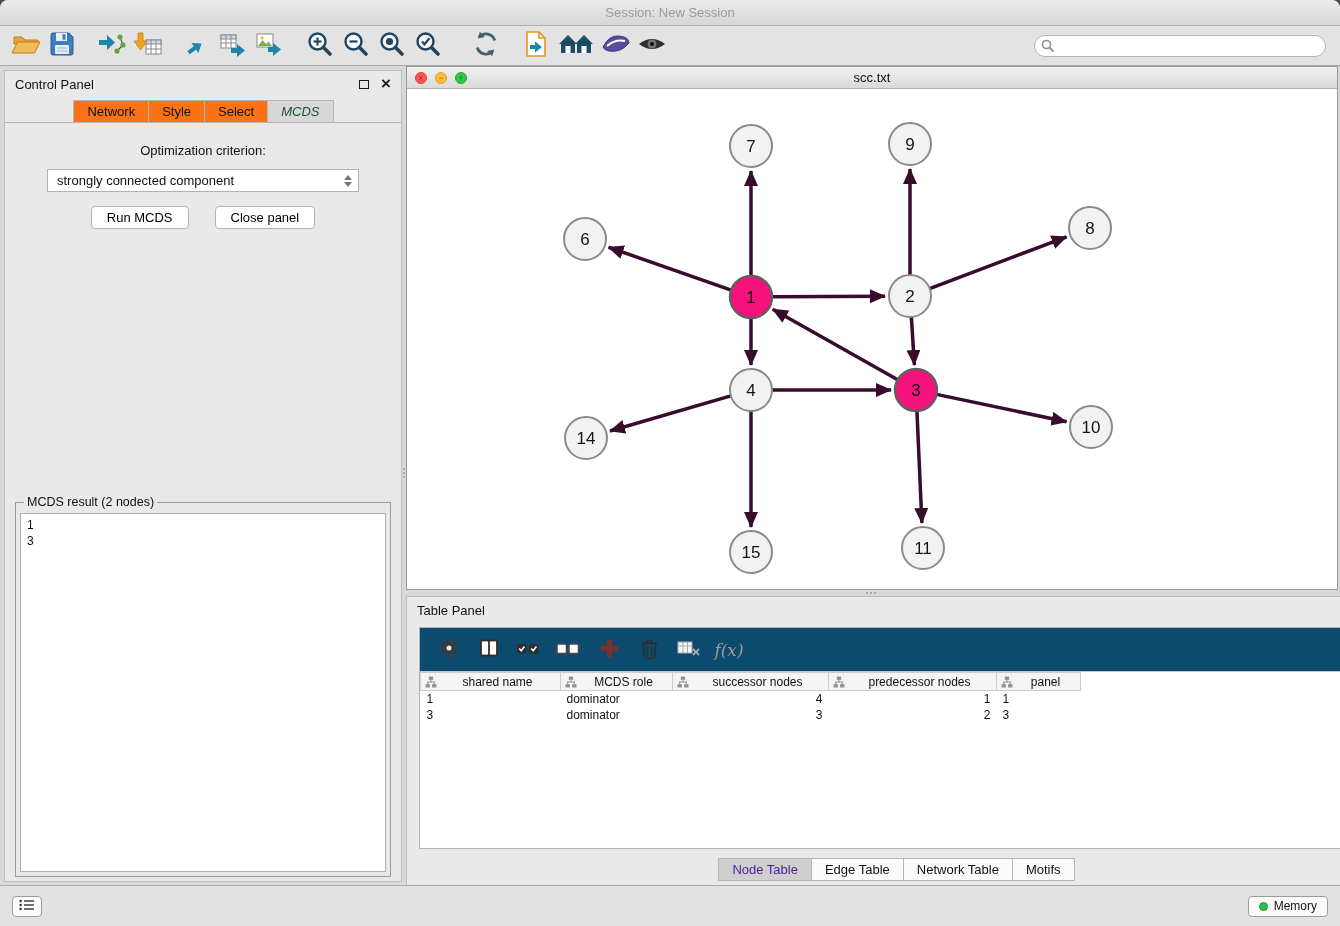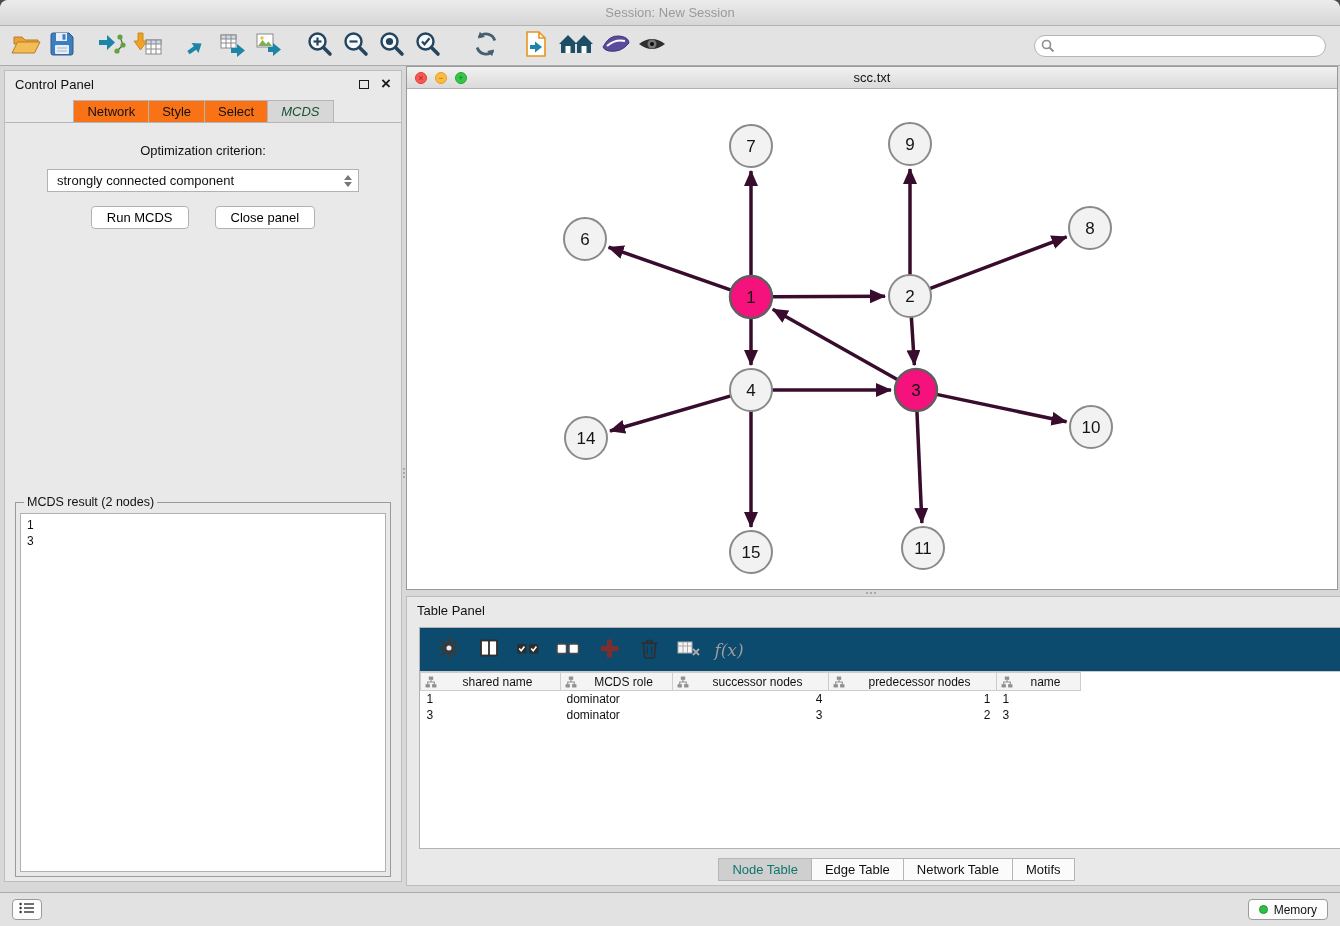--- a/index.html
+++ b/index.html
@@ -96,24 +96,24 @@
          font-size:12px; height:18px; position:relative; padding:0 4px 0 18px; text-align:center;}
   table.node-table td { height:16px; padding:0 6px; }
   .sort-ic { position:absolute; left:4px; top:3px; }
   .c0 { width:140px; } .c1 { width:112px; } .c2 { width:156px; }
   .c3 { width:168px; } .c4 { width:84px; }
   td.num { text-align:right; padding-right:12px; }
   .tp-tabs { position:absolute; bottom:4px; left:0; right:0; display:flex;
          justify-content:center; }
   .tp-tab { border:1px solid #b5b5b5; background:#fbfbfb; padding:3px 13px;
          font-size:13px; margin-right:-1px; }
-  .tp-tab.active { background:#cfcfcf; color:#0f766e; }
-
-  
-  .statusbar { position:absolute; left:0; right:0; bottom:0; height:34px;
+  .tp-tab.active { background:#cfcfcf; color:#4c1d95; }
+
+  
+  .statusbar { position:absolute; left:0; right:0; bottom:0; height:41px;
          background:#e2e2e2; border-top:1px solid #ababab; display:flex;
          align-items:center; padding:0 12px; }
   .sb-btn { height:21px; border:1px solid #9b9b9b; border-radius:4px; background:#fcfcfc;
          display:flex; align-items:center; justify-content:center; padding:0 6px; }
   .memory-btn { margin-left:auto; gap:6px; font-size:12px; padding:0 10px; }
   .mem-dot { width:9px; height:9px; border-radius:50%; background:#2fbf44;
          border:1px solid #1d9630; }
 </style>
 </head>
 <body>
@@ -558,21 +558,21 @@
           </th>
           <th>
             <span class="sort-ic">
               <svg width="12" height="12" viewBox="0 0 11 11">
                     <rect x="3.5" y="0.5" width="4" height="3" fill="#8f8f8f"></rect>
                     <rect x="0.5" y="7.5" width="4" height="3" fill="#8f8f8f"></rect>
                     <rect x="6.5" y="7.5" width="4" height="3" fill="#8f8f8f"></rect>
                     <path d="M5.5 3.5 v2 M2.5 7.5 v-2 h6 v2" stroke="#8f8f8f" fill="none"></path>
                   </svg>
             </span>
-            <span>name</span>
+            <span>panel</span>
           </th>
         </tr>
         <tr>
           <td>1</td>
           <td>dominator</td>
           <td class="num">4</td>
           <td class="num">1</td>
           <td>1</td>
         </tr>
         <tr>

